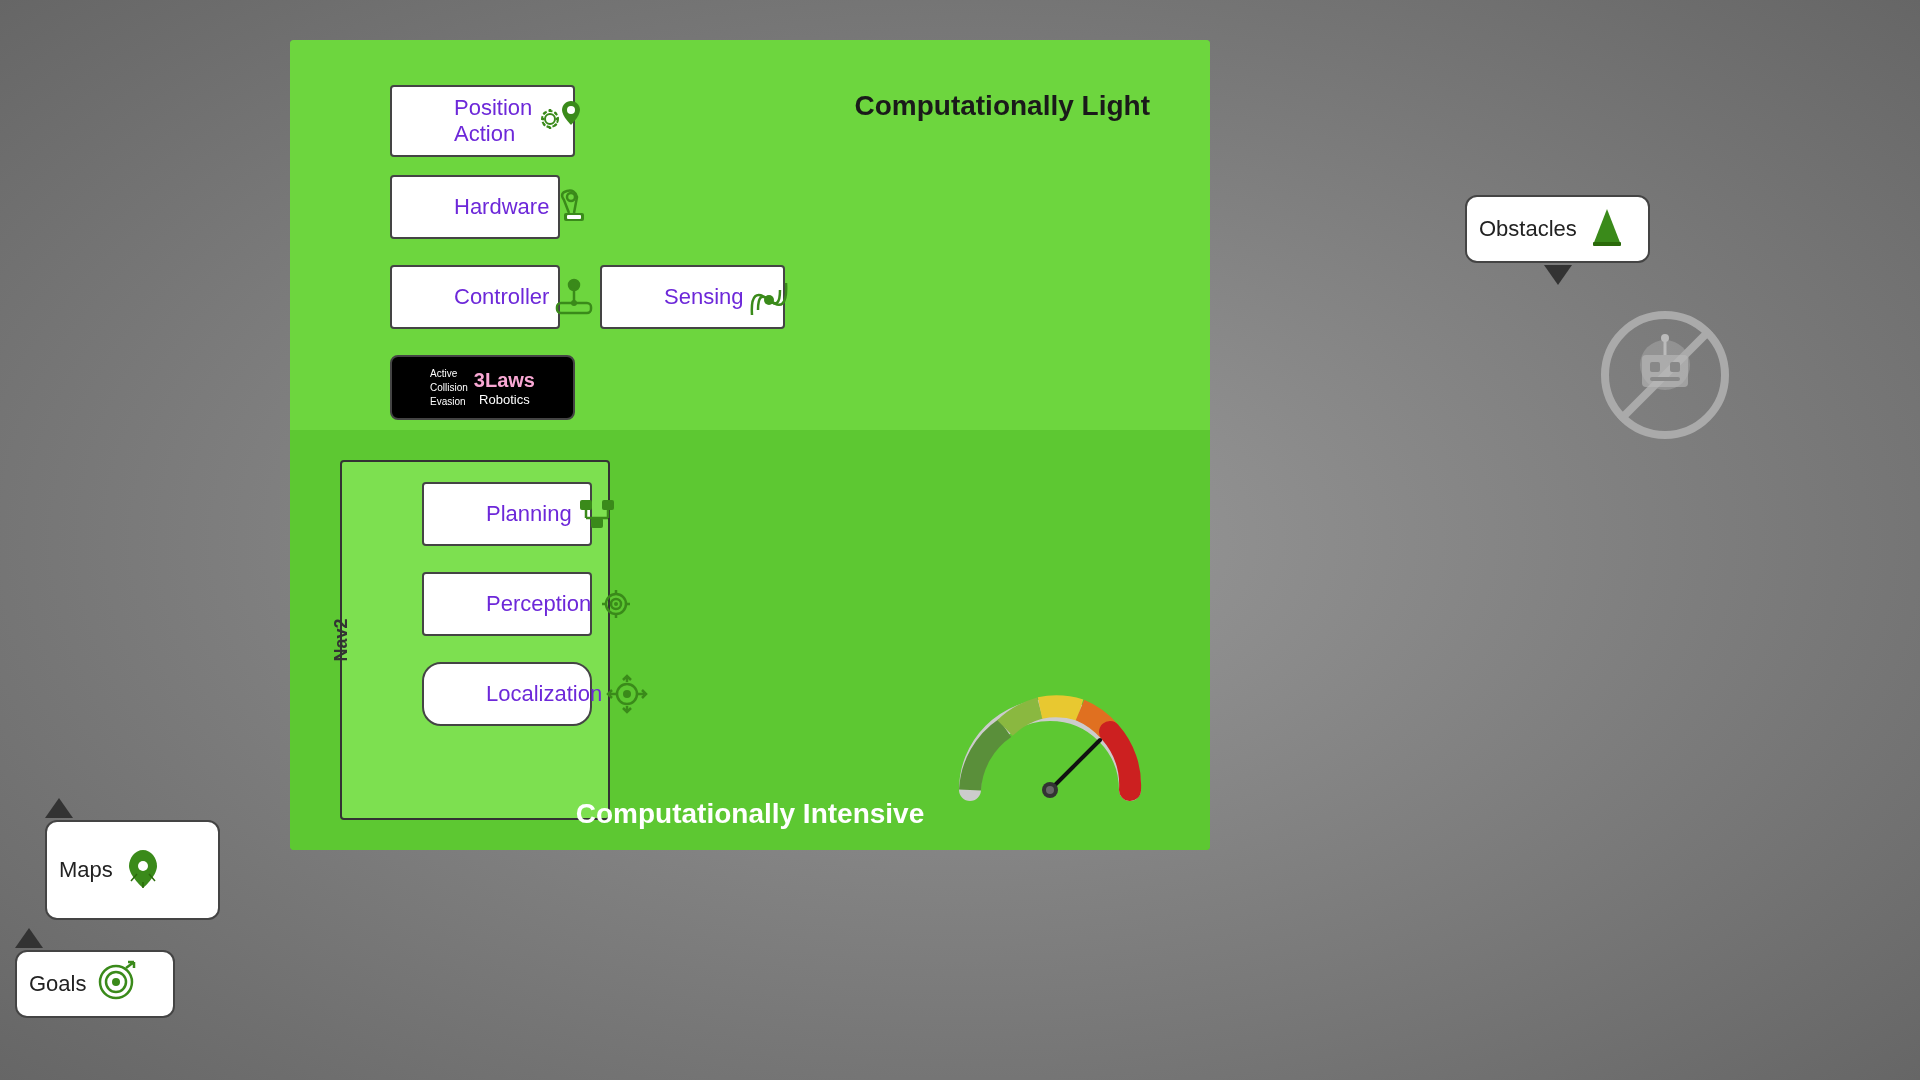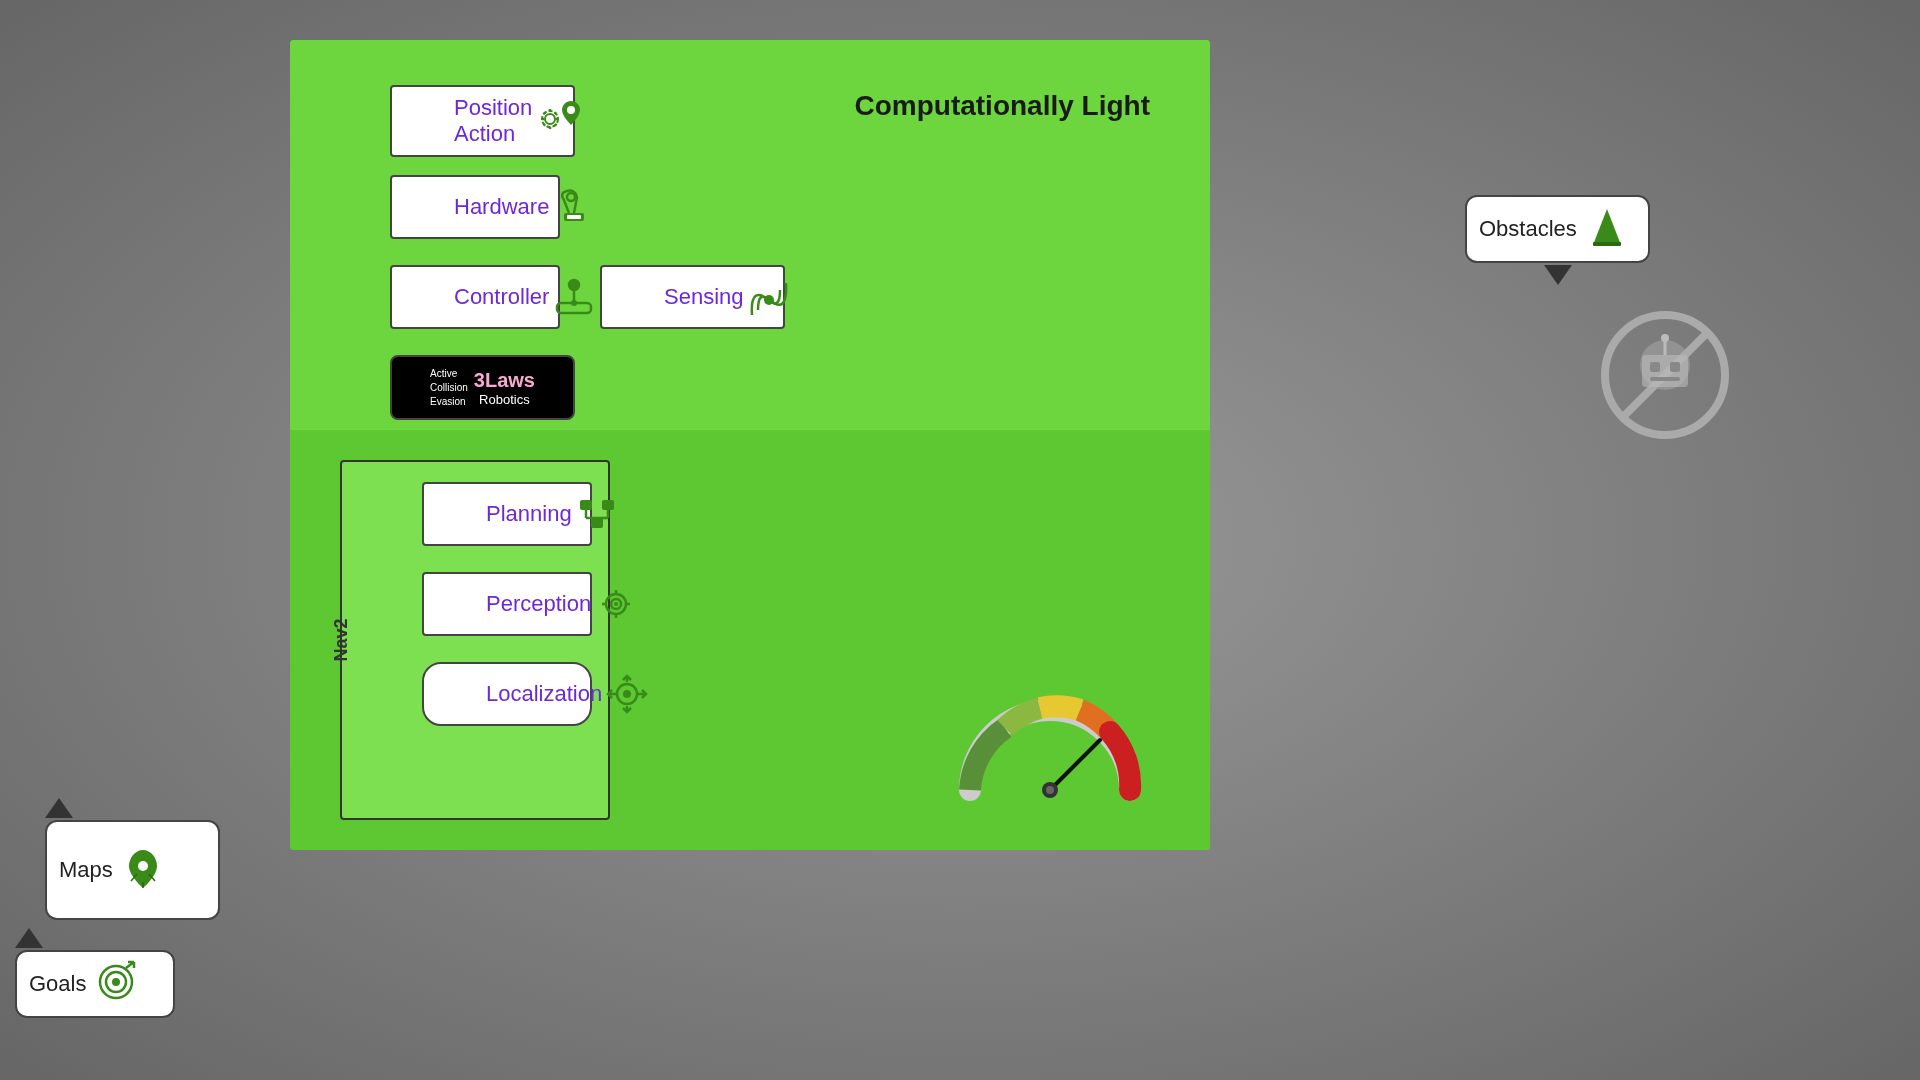--- a/index.html
+++ b/index.html
@@ -392,20 +392,21 @@
         <path d="M130 30 A80 80 0 0 1 160 52" fill="none" stroke="#e07020" stroke-width="22" stroke-linecap="butt"></path>
         <path d="M160 52 A80 80 0 0 1 180 110" fill="none" stroke="#cc2020" stroke-width="22" stroke-linecap="round"></path>
 
         <line x1="100" y1="110" x2="150" y2="60" stroke="#111" stroke-width="4" stroke-linecap="round"></line>
 
         <circle cx="100" cy="110" r="8" fill="#333"></circle>
         <circle cx="100" cy="110" r="4" fill="#666"></circle>
       </svg>
     </div>
 
+    <span class="section-label computationally-intensive" style="position:absolute; bottom:20px; left:50%; transform:translateX(-50%); font-size:28px; color:#fff; font-weight:bold; white-space:nowrap;">Computationally Intensive</span>
 
   </div>
 
 </div>
 
 <div style="position:absolute; top:195px; right:270px;">
   <div class="external-box" style="position:relative; width:185px; display:flex; align-items:center; padding:8px 12px; gap:10px;">
     <span class="label" style="font-size:22px;">Obstacles</span>
     <div>
       <svg viewBox="0 0 40 44" width="40" height="44">

